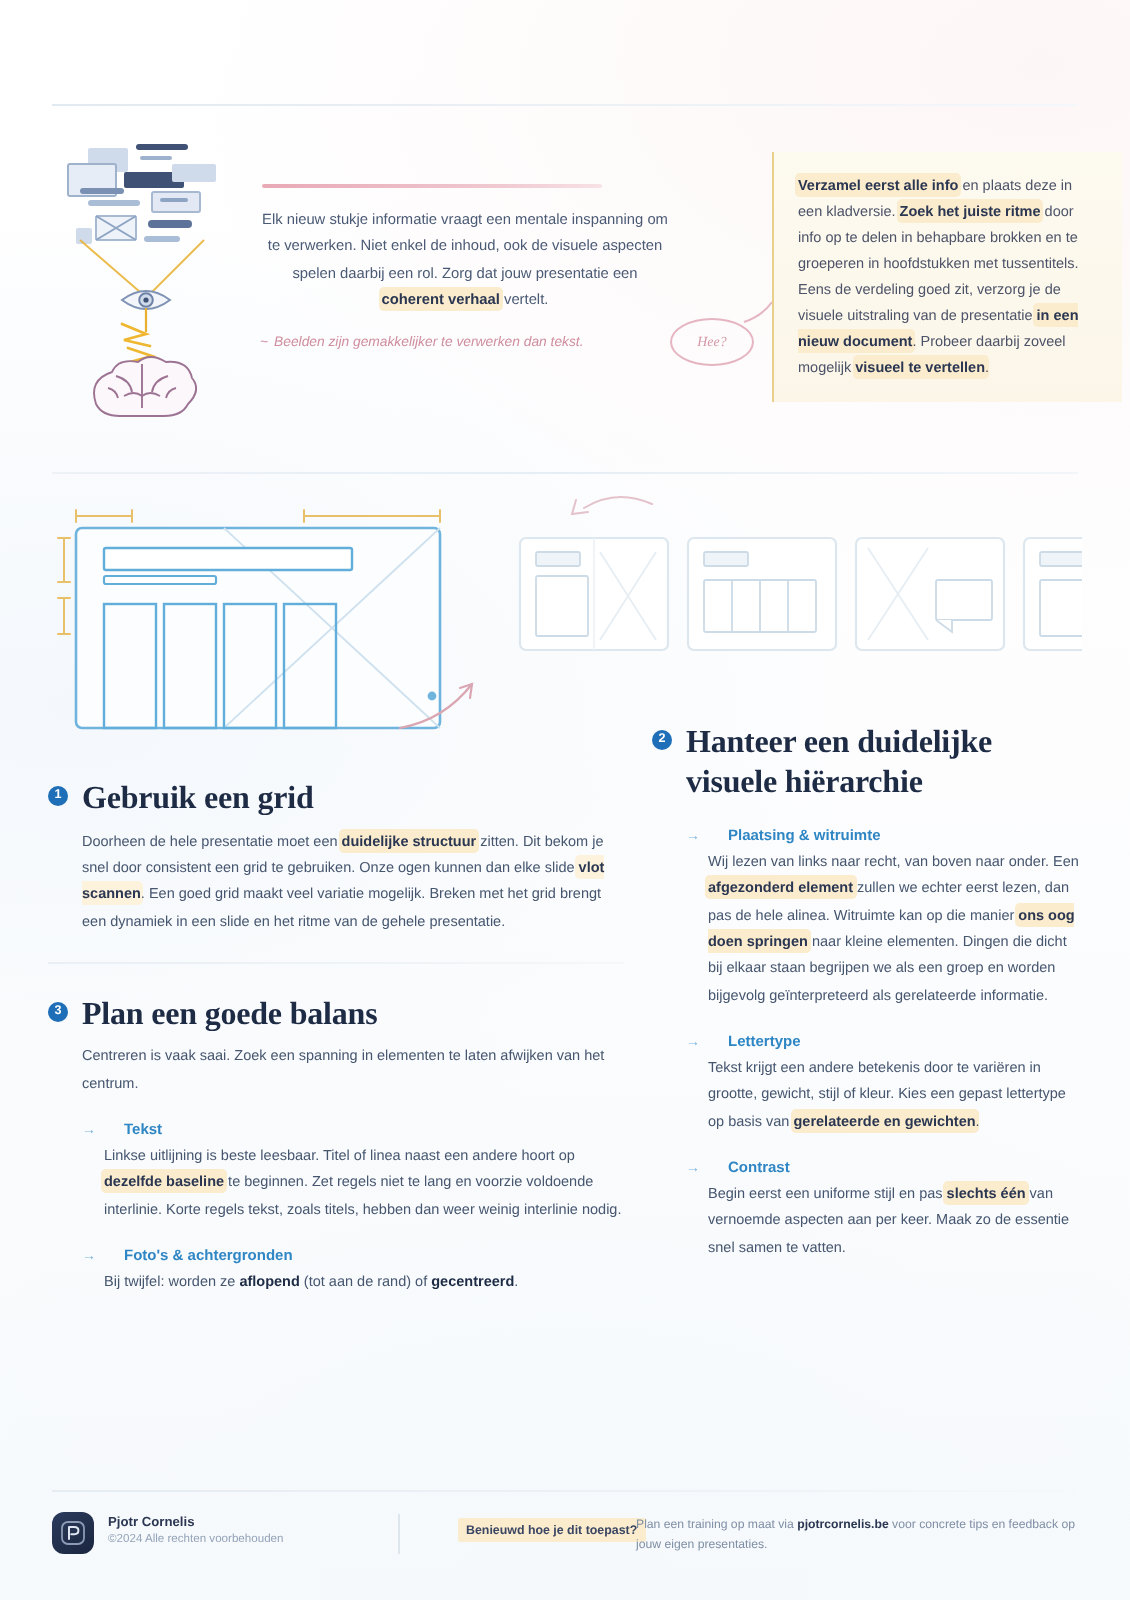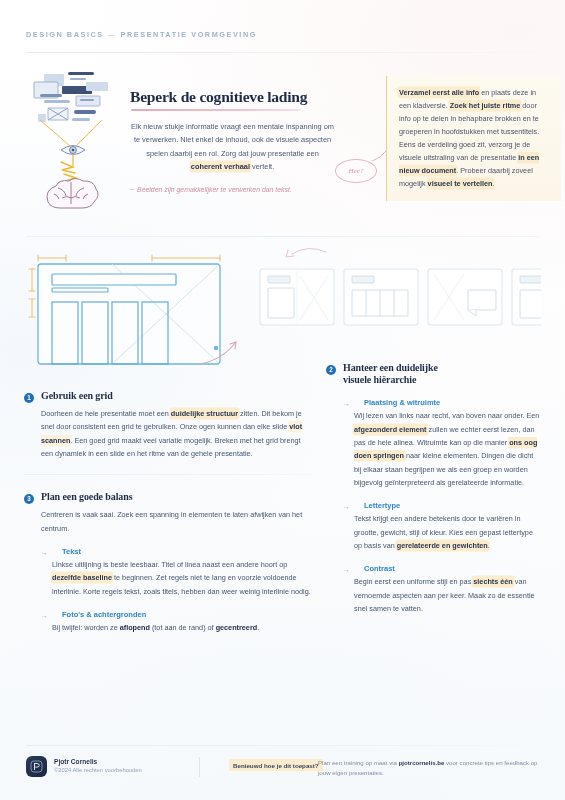--- a/index.html
+++ b/index.html
@@ -96,21 +96,21 @@
   .block{margin-bottom:16px;}
   .block-head{display:flex;align-items:flex-start;gap:7px;margin-bottom:4px;}
   .num{
     flex:0 0 auto;width:10px;height:10px;border-radius:50%;
     background:#1f6fb8;color:#fff;font-size:6.3px;font-weight:700;
     display:flex;align-items:center;justify-content:center;
     margin-top:3px;line-height:1;
   }
   .h2{
     font-family:"Liberation Serif", serif;
-    font-weight:700;font-size:10px;color:#1d2b45;
+    font-weight:700;font-size:16px;color:#1d2b45;
     margin:0;line-height:1.22;letter-spacing:-0.1px;
   }
   .body{
     font-size:7.25px;line-height:1.84;color:#46566f;margin:0 0 0 17px;
   }
   .col-right .body{margin-left:17px;}
 
   .sub{margin:12px 0 0 17px;}
   .sub-head{
     display:flex;align-items:flex-end;gap:14px;
@@ -164,23 +164,20 @@
   }
   .foot-note b{color:#2b3752;}
 </style>
 </head>
 <body>
 
 <div class="page"></div>
 
 <div class="inner">
 
-  <div class="kicker">
-    <span>DESIGN BASICS</span><span class="dash">—</span><span>PRESENTATIE VORMGEVING</span>
-  </div>
   <div class="rule-top"></div>
 
   <div class="hero">
 
     <svg class="hero-illu" viewBox="0 0 92 140">
       <g stroke="#8ea4c4" fill="none" stroke-width="1">
         <rect x="16" y="4" width="20" height="12" rx="1" fill="#cfdaea" stroke="none"></rect>
         <rect x="40" y="2" width="26" height="3" rx="1.5" fill="#3f5275" stroke="none"></rect>
         <rect x="42" y="8" width="16" height="2" rx="1" fill="#9fb2cd" stroke="none"></rect>
         <rect x="6" y="12" width="24" height="16" rx="1" fill="#e7edf6" stroke="#9fb2cd"></rect>
@@ -220,21 +217,20 @@
         <path d="M20 132 q-4 -12 8 -16 q3 -7 13 -5 q6 -5 14 0 q11 -1 13 8 q5 6 -2 13 q-3 6 -12 6 l-22 0 q-9 0 -12 -6 z" fill="#fbf7fa"></path>
         <path d="M43 112 L43 134"></path>
         <path d="M30 118 q7 2 8 8 M34 128 q5 -3 9 0"></path>
         <path d="M56 118 q-7 2 -8 8 M52 128 q-5 -3 -9 0"></path>
         <path d="M26 124 q4 1 5 5"></path>
         <path d="M60 124 q-4 1 -5 5"></path>
       </g>
     </svg>
 
     <div class="hero-text">
-      <div class="hero-title">Beperk de cognitieve lading</div>
       <div class="title-underline"></div>
       <p class="hero-body"><span>Elk nieuw stukje informatie vraagt een mentale inspanning om te verwerken. Niet enkel de inhoud, ook de visuele aspecten spelen daarbij een rol. Zorg dat jouw presentatie een </span><span class="hl">coherent verhaal</span><span> vertelt.</span></p>
       <div class="hero-note"><span class="tick">~</span><span>Beelden zijn gemakkelijker te verwerken dan tekst.</span></div>
     </div>
 
     <div class="bubble">Hee?</div>
     <svg class="bubble-tail" viewBox="0 0 16 12">
       <path d="M1 11 q9 -3 14 -10" stroke="#e5b6c2" stroke-width="1" fill="none"></path>
     </svg>
 

